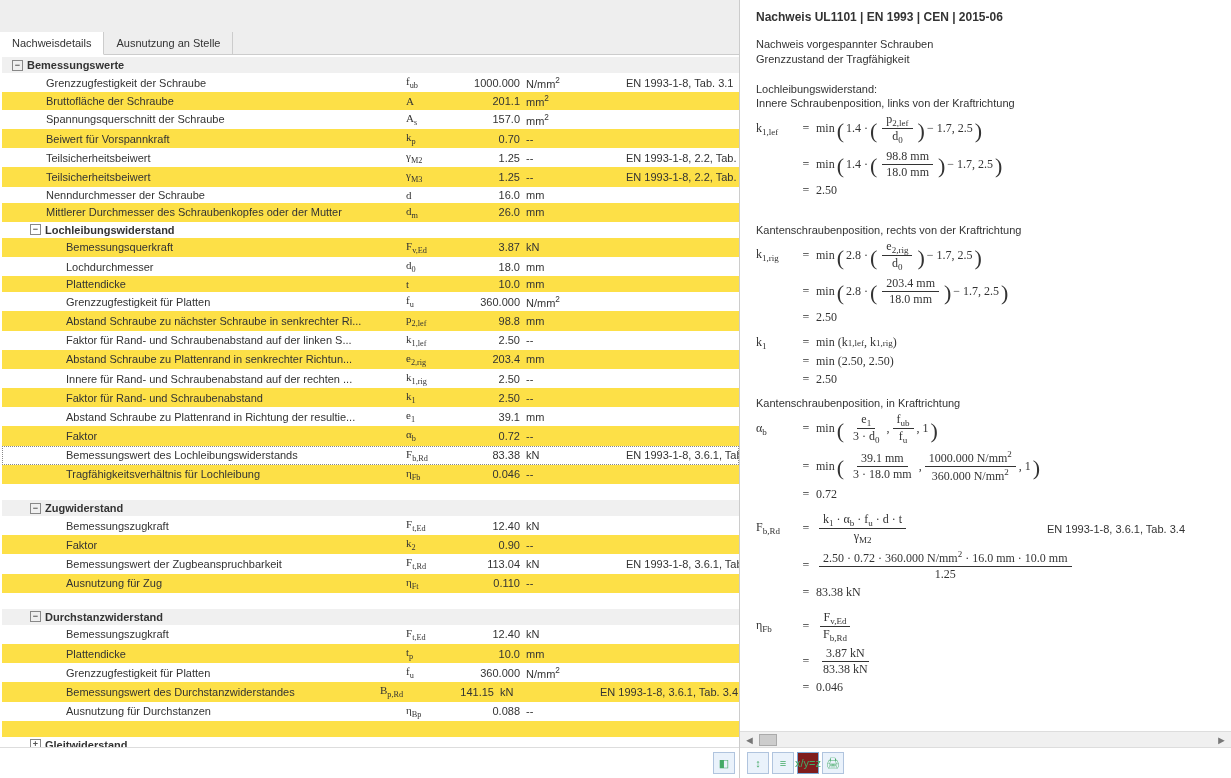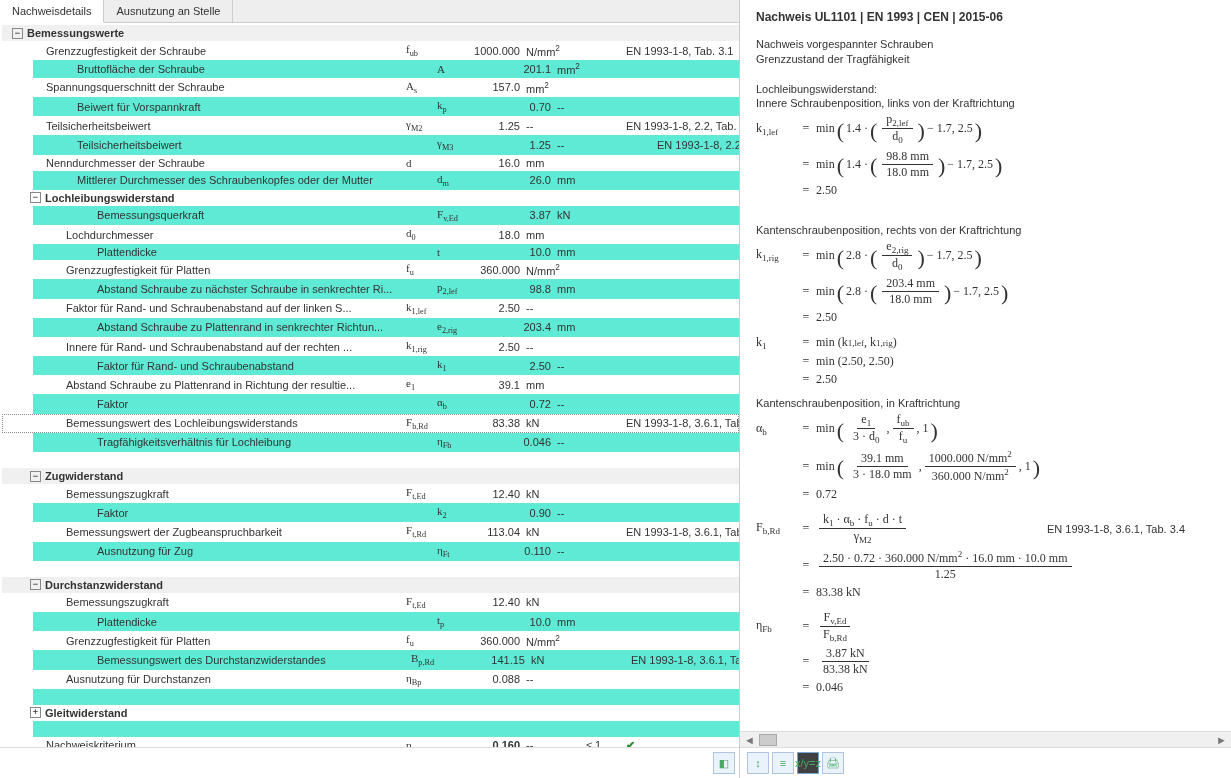--- a/index.html
+++ b/index.html
@@ -1,37 +1,37 @@
 <!DOCTYPE html>
 <html><head>
 <meta charset="utf-8">
 <style>
 * { box-sizing: border-box; margin: 0; padding: 0; }
 body { font-family: Arial, sans-serif; font-size: 11px; color: #333; background: #fff; display: flex; width: 1231px; height: 778px; overflow: hidden; }
 .left { width: 740px; border-right: 1px solid #ccc; background: #fff; display: flex; flex-direction: column; }
 .tabs { display: flex; border-bottom: 1px solid #ccc; background: #eee; }
-.tab { padding: 5px 12px; border-right: 1px solid #ccc; cursor: pointer; }
+.tab { padding: 5px 12px; border-right: 1px solid #ccc; cursor: pointer; margin-top: 32px; }
 .tab.active { background: #fff; border-bottom: 1px solid #fff; margin-bottom: -1px; }
 .tree { flex: 1; overflow-y: auto; padding: 2px 0 0 2px; }
 .node-header { display: flex; align-items: center; padding: 2px 4px; font-weight: bold; cursor: pointer; }
 .node-header.zebra { background: #f0f0f0; }
 .twisty { width: 11px; height: 11px; border: 1px solid #888; display: inline-flex; align-items: center; justify-content: center; font-size: 9px; line-height: 1; margin-right: 4px; color: #555; }
 .node-title { flex: 1; }
 .row { display: flex; align-items: center; padding: 2px 4px; }
-.row.zebra { background: #5eead4; margin-left: 31px; }
+.row.zebra { background: #fde047; }
 .row .name { width: 340px; flex-shrink: 0; white-space: nowrap; overflow: hidden; text-overflow: ellipsis; }
 .row .sym { width: 50px; flex-shrink: 0; font-family: 'Times New Roman', serif; }
 .row .val { width: 70px; text-align: right; flex-shrink: 0; padding-right: 6px; }
 .row .unit { width: 60px; flex-shrink: 0; }
 .row .crit { width: 40px; flex-shrink: 0; }
 .row .ref { flex-shrink: 0; }
 .row.selected { outline: 1px dotted #888; outline-offset: -1px; }
 .footer-left { display: flex; justify-content: flex-end; padding: 4px; border-top: 1px solid #ddd; }
 .icon-btn { width: 22px; height: 22px; border: 1px solid #b0c4de; background: #eaf2fb; margin-left: 3px; cursor: pointer; display: flex; align-items: center; justify-content: center; font-size: 11px; color: #4a6; }
-.icon-btn.sel { background: #404040; border-color: #7ba7d4; }
+.icon-btn.sel { background: #7f1d1d; border-color: #7ba7d4; }
 .right { flex: 1; display: flex; flex-direction: column; background: #fff; padding: 0; }
 .right-body { flex: 1; overflow: auto; padding: 10px 16px; }
 .rtitle { font-weight: bold; font-size: 12px; margin-bottom: 14px; }
 .rsub { margin-bottom: 3px; }
 .rsection { margin-top: 18px; margin-bottom: 2px; }
 .eq-row { display: flex; align-items: center; margin: 3px 0 3px 0; font-family: 'Times New Roman', serif; font-size: 12px; }
 .eq-sym { width: 40px; flex-shrink: 0; }
 .eq-eq { width: 20px; text-align: center; flex-shrink: 0; }
 .eq-body { display: flex; align-items: center; }
 .frac { display: inline-flex; flex-direction: column; align-items: center; margin: 0 3px; vertical-align: middle; }

